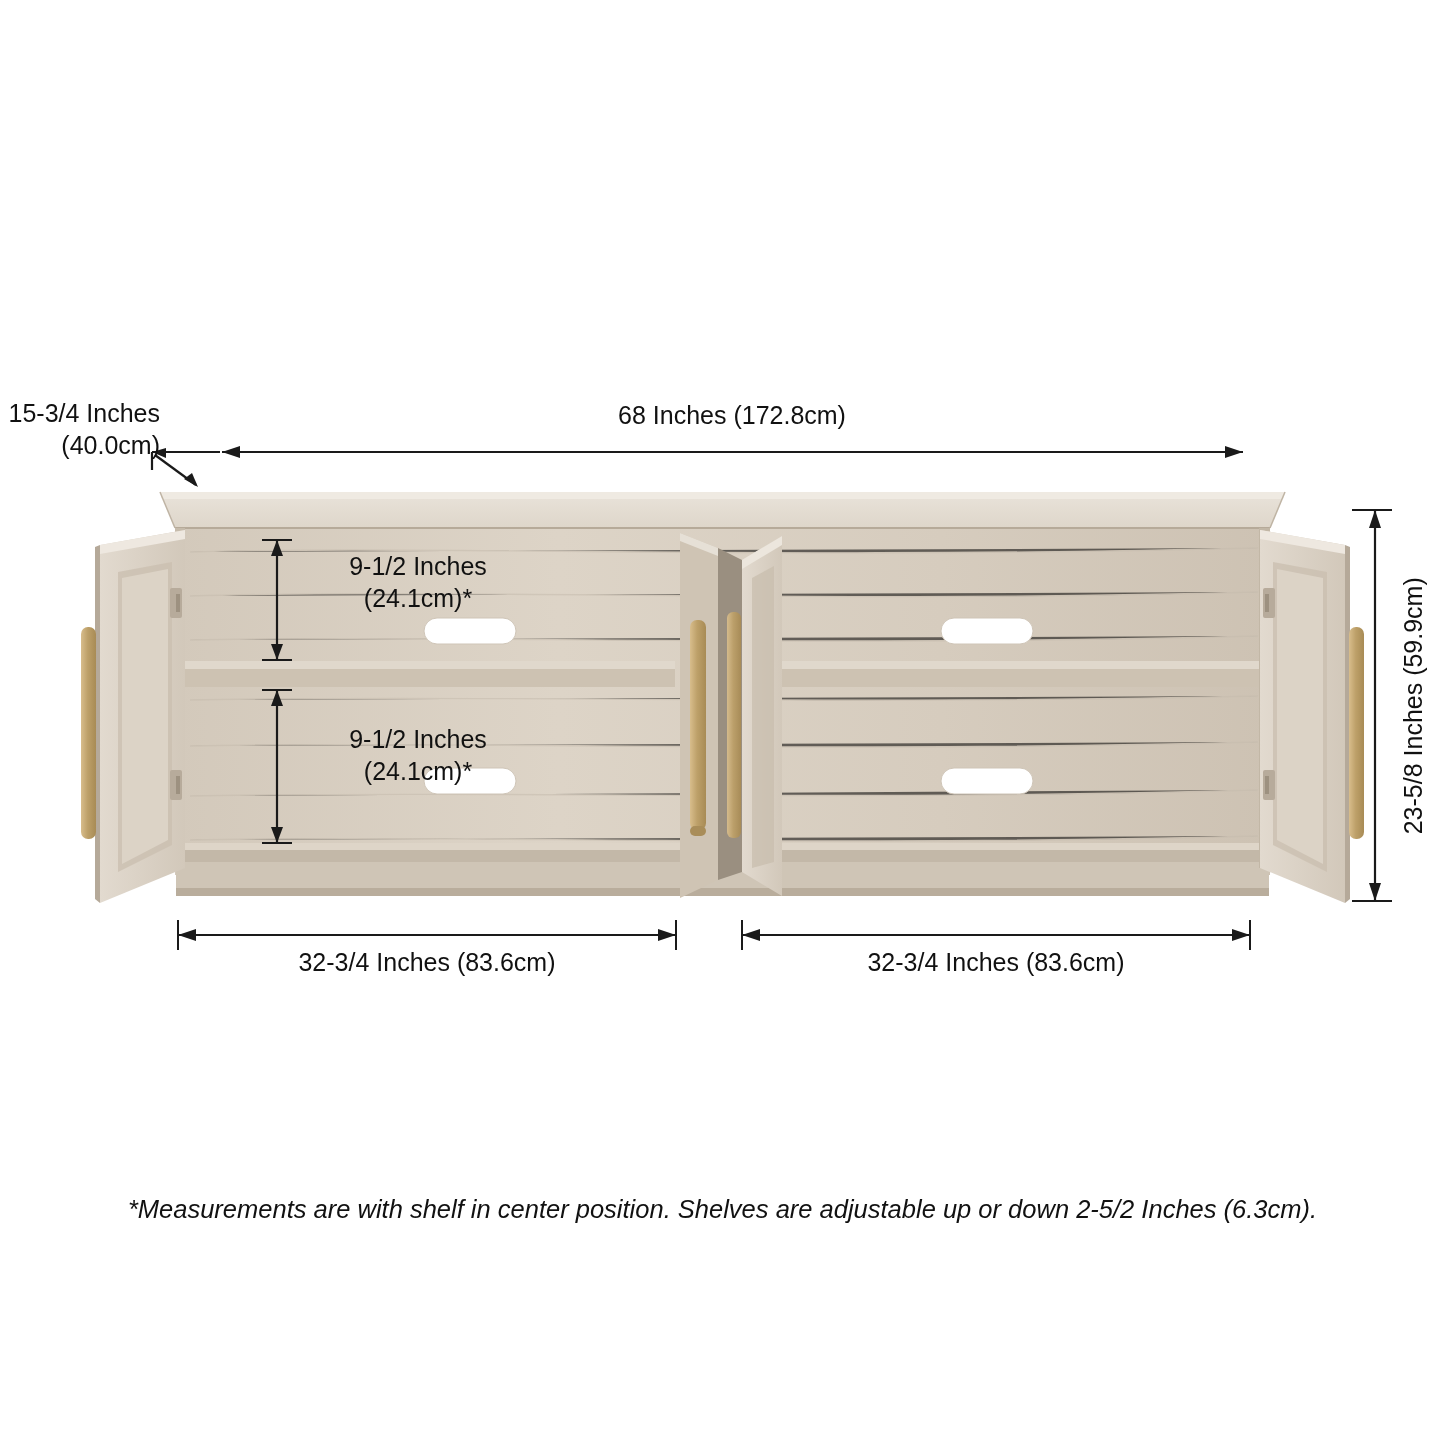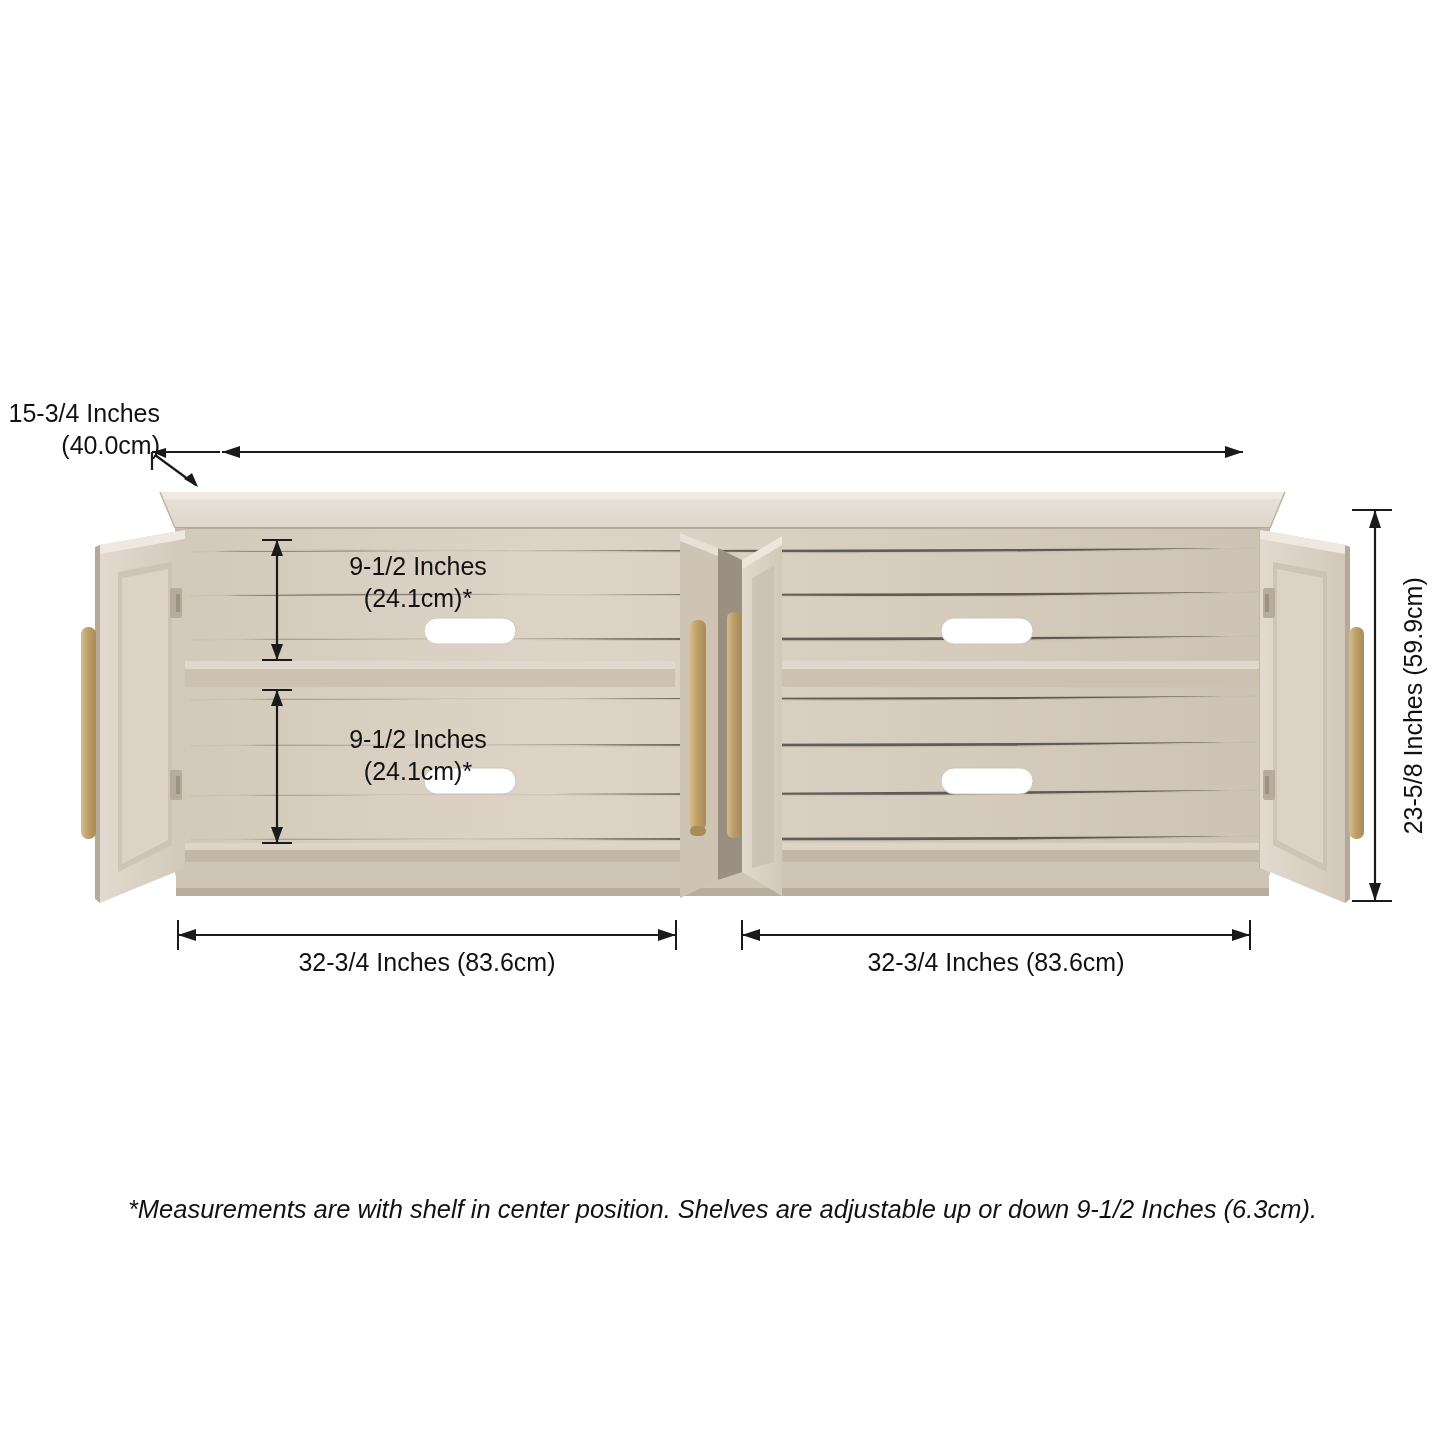--- a/index.html
+++ b/index.html
@@ -222,28 +222,29 @@
         <polygon points="1250,935 1232,929 1232,941" fill="#1a1a1a" stroke="none"></polygon>
         <path d="M742 920 L 742 950" stroke-width="2"></path>
         <path d="M1250 920 L 1250 950" stroke-width="2"></path>
       </g>
     </g>
   </svg>
 
   <div class="dim-label right" style="left: -40px; top: 398px; width: 200px;">15-3/4 Inches
 (40.0cm)</div>
 
+  <div class="dim-label center" style="left: 432px; top: 400px; width: 600px;">68 Inches (172.8cm)</div>
 
   <div class="vertical-label" style="left: 1254px; top: 690px; width: 320px; text-align: center; transform: rotate(-90deg);">23-5/8 Inches (59.9cm)</div>
 
   <div class="dim-label center" style="left: 288px; top: 551px; width: 260px;">9-1/2 Inches
 (24.1cm)*</div>
 
   <div class="dim-label center" style="left: 288px; top: 724px; width: 260px;">9-1/2 Inches
 (24.1cm)*</div>
 
   <div class="dim-label center" style="left: 127px; top: 947px; width: 600px;">32-3/4 Inches (83.6cm)</div>
 
   <div class="dim-label center" style="left: 696px; top: 947px; width: 600px;">32-3/4 Inches (83.6cm)</div>
 
-  <div class="footnote" style="top: 1195px;">*Measurements are with shelf in center position. Shelves are adjustable up or down 9-1/2 Inches (6.3cm).</div>
+  <div class="footnote" style="top: 1195px;">*Measurements are with shelf in center position. Shelves are adjustable up or down 2-5/2 Inches (6.3cm).</div>
 
 </div>
 
 </body></html>

